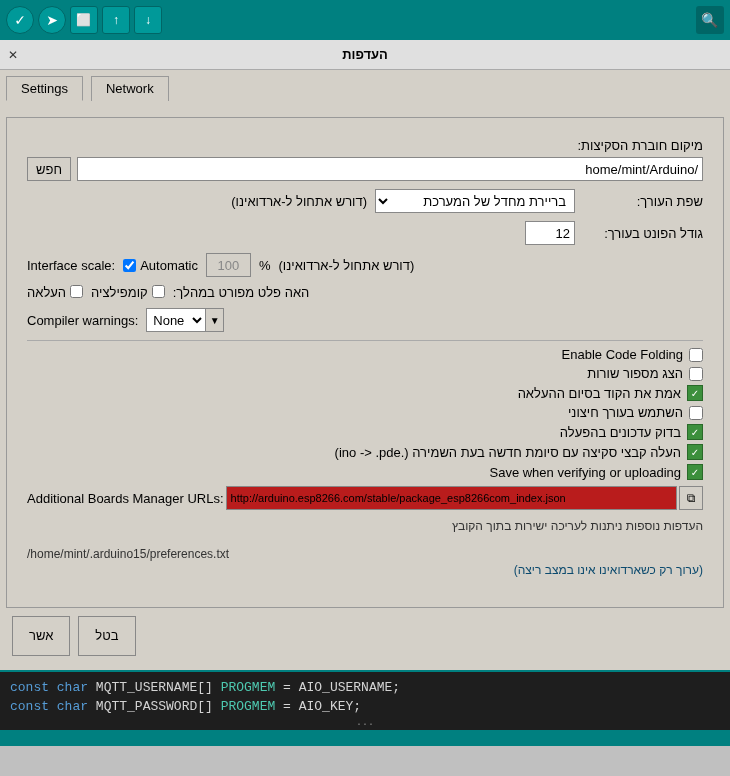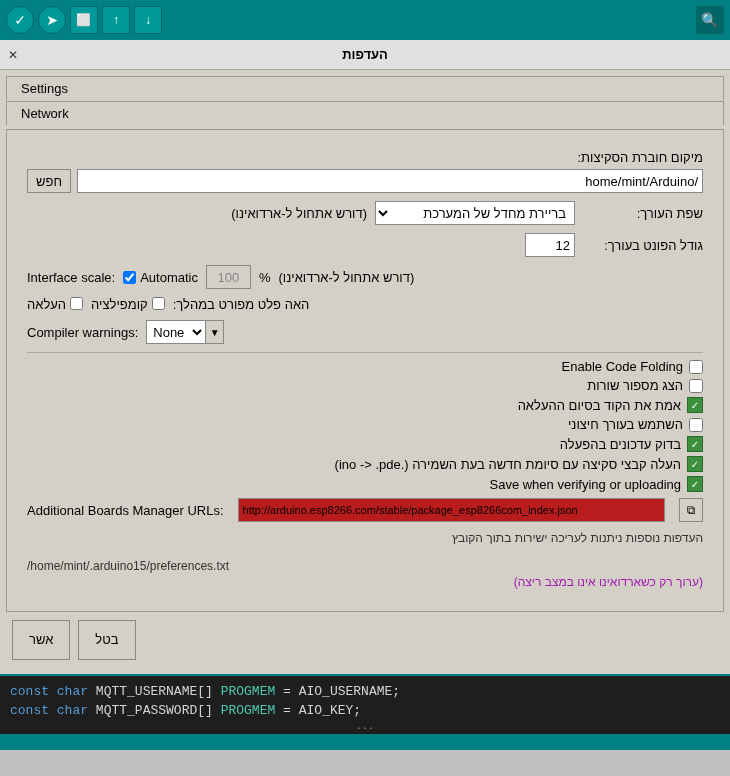--- a/index.html
+++ b/index.html
@@ -87,23 +87,22 @@
 
     
     .dialog {
       background: #d4d0c8;
       padding: 6px;
     }
 
     
     .tabs {
       display: flex;
-      gap: 0;
-      margin-bottom: 4px;
-      flex-direction: column;
+      gap: 8px;
+      margin-bottom: 16px;
     }
     .tab {
       background: #d4d0c8;
       border: 1px solid #999;
       border-bottom: none;
       padding: 4px 14px;
       cursor: pointer;
       font-size: 13px;
     }
     .tab.active {
@@ -309,21 +308,21 @@
       font-size: 13px;
       direction: rtl;
     }
 
     
     .boards-row {
       display: flex;
       align-items: center;
       margin-bottom: 8px;
       direction: ltr;
-      gap: 14px;
+      gap: 2px;
     }
     .boards-label {
       font-size: 13px;
       white-space: nowrap;
     }
     .boards-input {
       flex: 1;
       height: 24px;
       border: 1px solid #888;
       background: #b91c1c;
@@ -354,22 +353,22 @@
     .info-path {
       font-size: 12px;
       color: #333;
       direction: ltr;
       margin-bottom: 2px;
     }
     .info-note {
       font-size: 12px;
       direction: rtl;
       text-align: right;
-      color: #a21caf;
-      margin-bottom: 2px;
+      color: #0c4a6e;
+      margin-bottom: 10px;
     }
 
     
     .dialog-buttons {
       display: flex;
       justify-content: flex-end;
       gap: 8px;
       padding: 8px 6px;
       background: #d4d0c8;
       direction: rtl;

